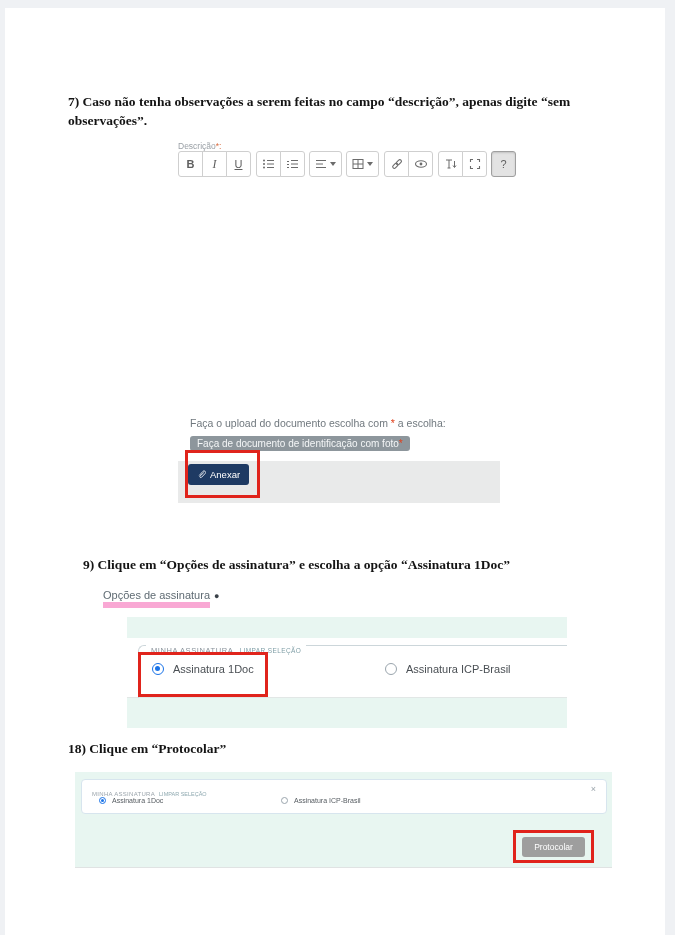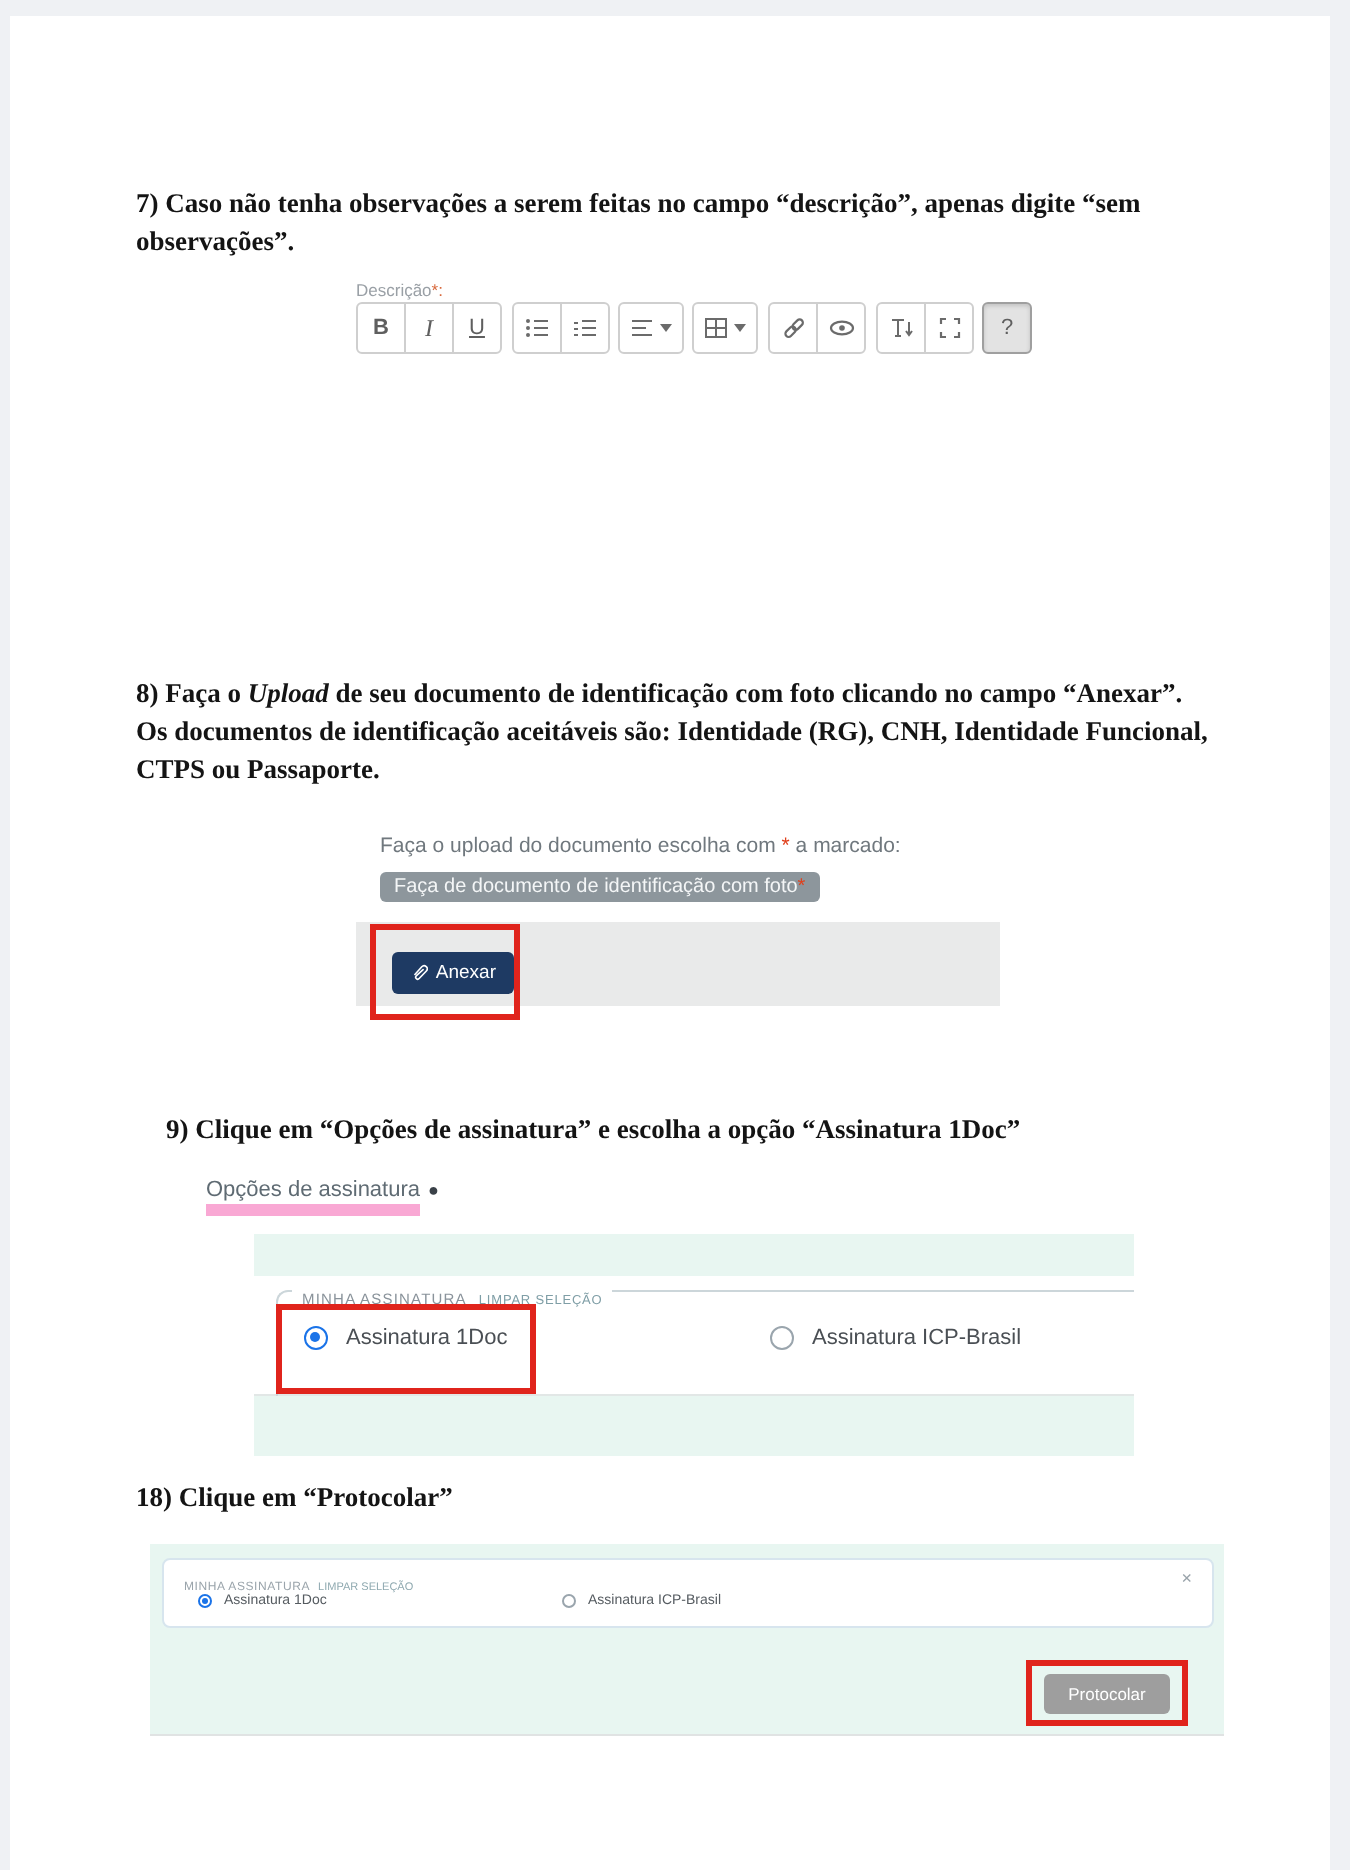--- a/index.html
+++ b/index.html
@@ -215,32 +215,29 @@
           <path d="M1.5 4 V1.5 H4 M8 1.5 H10.5 V4 M10.5 8 V10.5 H8 M4 10.5 H1.5 V8" fill="none" stroke="#6b6b6b" stroke-width="1.1"></path>
         </svg>
       </button>
     </div>
     <button class="tb-btn single active">
         <span>?</span>
       </button>
   </div>
 
 
-  <p class="step abs" style="left:63px;top:329px;width:565px;margin:0;"><span>8) Faça o </span><em>Upload</em><span> de seu documento de identificação com foto clicando no campo “Anexar”.
-Os documentos de identificação aceitáveis são: Identidade (RG), CNH, Identidade Funcional,
-CTPS ou Passaporte.</span></p>
 
   <div class="up-line abs" style="left:185px;top:409px;">
-    <span>Faça o upload do documento escolha com </span><span class="red-star">*</span><span> a marcado:</span>
+    <span>Faça o upload do documento escolha com </span><span class="red-star">*</span><span> a escolha:</span>
   </div>
   <div class="abs" style="left:185px;top:425px;">
     <span class="badge"><span>Faça de documento de identificação com foto</span><span class="red-star">*</span></span>
   </div>
   <div class="gray-bar abs" style="left:173px;top:453px;width:322px;height:42px;"></div>
-  <div class="red-box abs" style="left:180px;top:454px;width:75px;height:48px;display:flex;align-items:center;justify-content:flex-end;">
+  <div class="red-box abs" style="left:180px;top:442px;width:75px;height:48px;display:flex;align-items:center;justify-content:flex-start;">
     <button class="anexar-btn">
       <svg width="9" height="10" viewBox="0 0 11 12">
         <path d="M3 7.5 L7.2 2.8 a1.9 1.9 0 0 1 2.8 2.6 L5.6 10 a1.2 1.2 0 0 1-1.8-1.6 L8 4.5" fill="none" stroke="#ffffff" stroke-width="1" stroke-linecap="round"></path>
       </svg>
       <span>Anexar</span>
     </button>
   </div>
 
   <p class="step abs" style="left:63px;top:532px;width:565px;margin:15px;">9) Clique em “Opções de assinatura” e escolha a opção “Assinatura 1Doc”</p>
 

